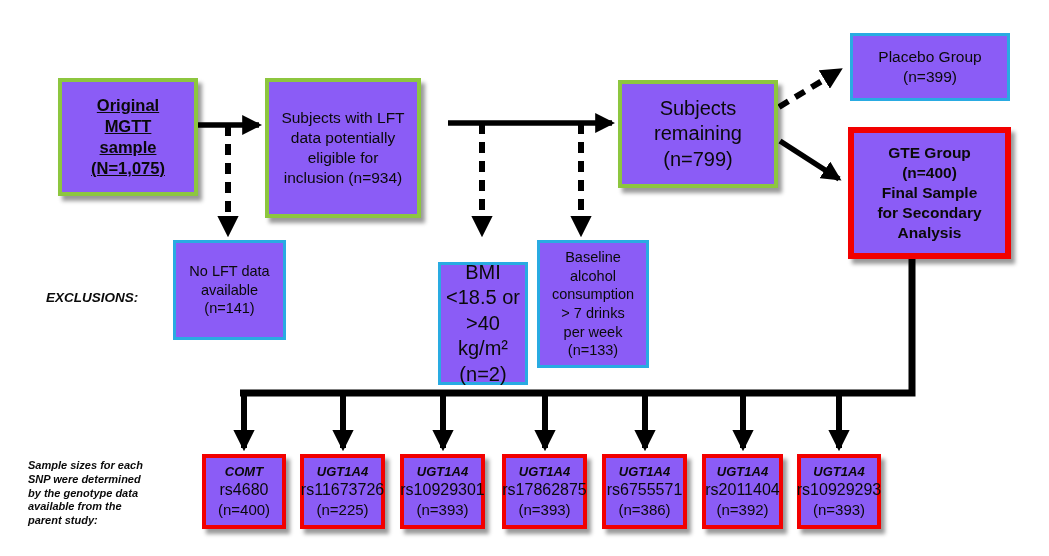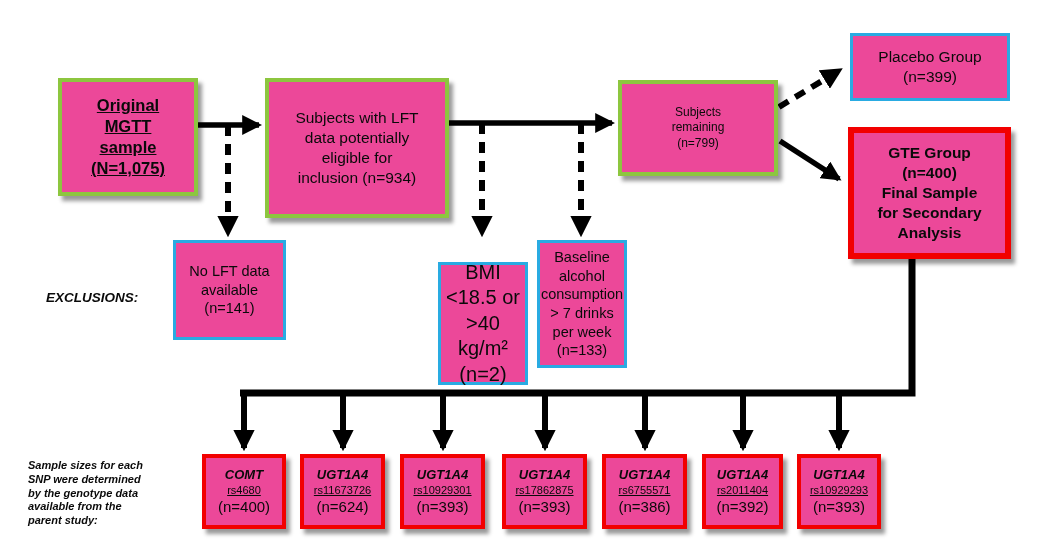--- a/index.html
+++ b/index.html
@@ -19,55 +19,55 @@
     margin:0 auto;
   }
   .arrow-layer{position:absolute;left:0;top:0;width:1049px;height:556px;z-index:1;}
   .solid{stroke:var(--ink);fill:none;}
   .dashed{stroke:var(--ink);fill:none;stroke-dasharray:11 8;}
   #ah path{fill:var(--ink);}
 
   .box{
     position:absolute;z-index:2;
     box-sizing:border-box;
-    background:#ec4899;
+    background:#8b5cf6;
     display:flex;align-items:center;justify-content:center;
     text-align:center;
     white-space:pre-line;
     line-height:1.28;
   }
   .green-box{border:4px solid var(--green);box-shadow:4px 5px 4px rgba(0,0,0,0.40);}
   .blue-box{border:3px solid var(--blue);}
   .red-box{border:6px solid var(--red);box-shadow:4px 5px 4px rgba(0,0,0,0.40);}
   .snp{
     border:4px solid var(--red);
     box-shadow:4px 5px 4px rgba(0,0,0,0.40);
     flex-direction:column;
     white-space:nowrap;
     line-height:1.15;
   }
 
   #box-original{left:58px;top:78px;width:140px;height:118px;font-weight:bold;font-size:16.5px;text-decoration:underline;}
-  #box-lft{left:265px;top:78px;width:184px;height:140px;font-size:15.5px;}
-  #box-remaining{left:618px;top:80px;width:160px;height:96px;font-size:12px;}
+  #box-lft{left:265px;top:78px;width:156px;height:140px;font-size:15.5px;}
+  #box-remaining{left:618px;top:80px;width:160px;height:108px;font-size:20px;}
   #box-placebo{left:850px;top:33px;width:160px;height:68px;font-size:15.5px;}
   #box-gte{left:848px;top:127px;width:163px;height:132px;font-weight:bold;font-size:15.5px;}
   #box-nolft{left:173px;top:240px;width:113px;height:100px;font-size:14.5px;}
   #box-bmi{left:438px;top:240px;width:90px;height:123px;font-size:20px;margin-top:22px;}
-  #box-alcohol{left:537px;top:240px;width:90px;height:128px;font-size:14.5px;}
+  #box-alcohol{left:537px;top:240px;width:112px;height:128px;font-size:14.5px;}
 
   #snp-1{left:202px;top:454px;width:84px;height:75px;}
   #snp-2{left:300px;top:454px;width:85px;height:75px;}
   #snp-3{left:400px;top:454px;width:85px;height:75px;}
   #snp-4{left:502px;top:454px;width:85px;height:75px;}
   #snp-5{left:602px;top:454px;width:85px;height:75px;}
   #snp-6{left:702px;top:454px;width:81px;height:75px;}
   #snp-7{left:797px;top:454px;width:84px;height:75px;}
   .snp .gene{font-weight:bold;font-style:italic;font-size:13px;}
-  .snp .rsid{font-size:11px;margin-top:1px;text-decoration:underline;}
+  .snp .rsid{font-size:16px;margin-top:1px;}
   .snp .n{font-size:15px;margin-top:2px;}
 
   .side-label{
     position:absolute;z-index:2;
     font-weight:bold;font-style:italic;
     white-space:pre-line;
   }
   #exclusions-label{left:46px;top:274px;width:110px;font-size:13.5px;text-align:left;margin-top:16px;}
   #snp-note{left:28px;top:459px;width:164px;font-size:11px;line-height:1.25;}
 </style>
@@ -145,21 +145,21 @@
 parent study:</div>
 
   <div class="box snp" id="snp-1">
     <div class="gene">COMT</div>
     <div class="rsid">rs4680</div>
     <div class="n">(n=400)</div>
   </div>
   <div class="box snp" id="snp-2">
     <div class="gene">UGT1A4</div>
     <div class="rsid">rs11673726</div>
-    <div class="n">(n=624)</div>
+    <div class="n">(n=225)</div>
   </div>
   <div class="box snp" id="snp-3">
     <div class="gene">UGT1A4</div>
     <div class="rsid">rs10929301</div>
     <div class="n">(n=393)</div>
   </div>
   <div class="box snp" id="snp-4">
     <div class="gene">UGT1A4</div>
     <div class="rsid">rs17862875</div>
     <div class="n">(n=393)</div>

